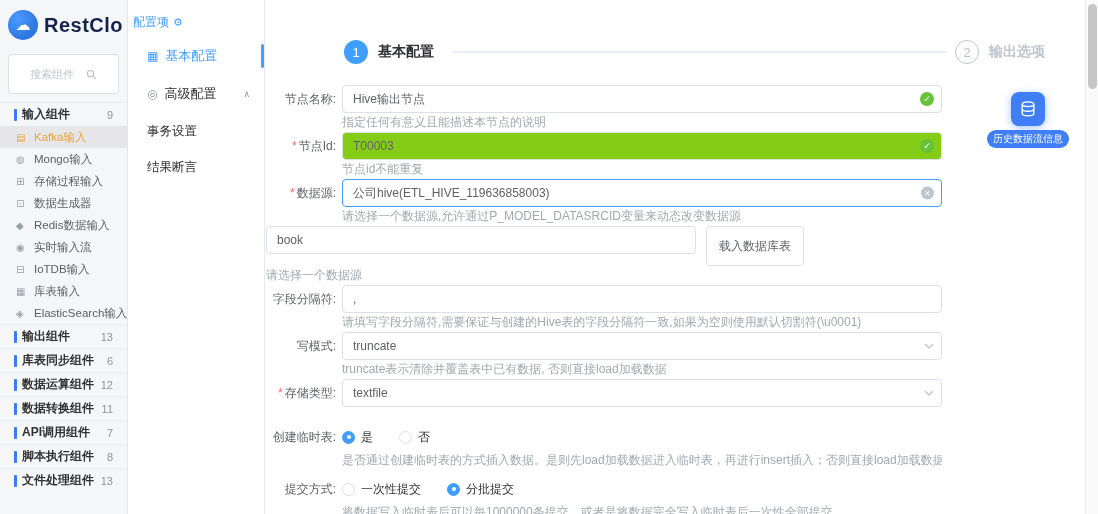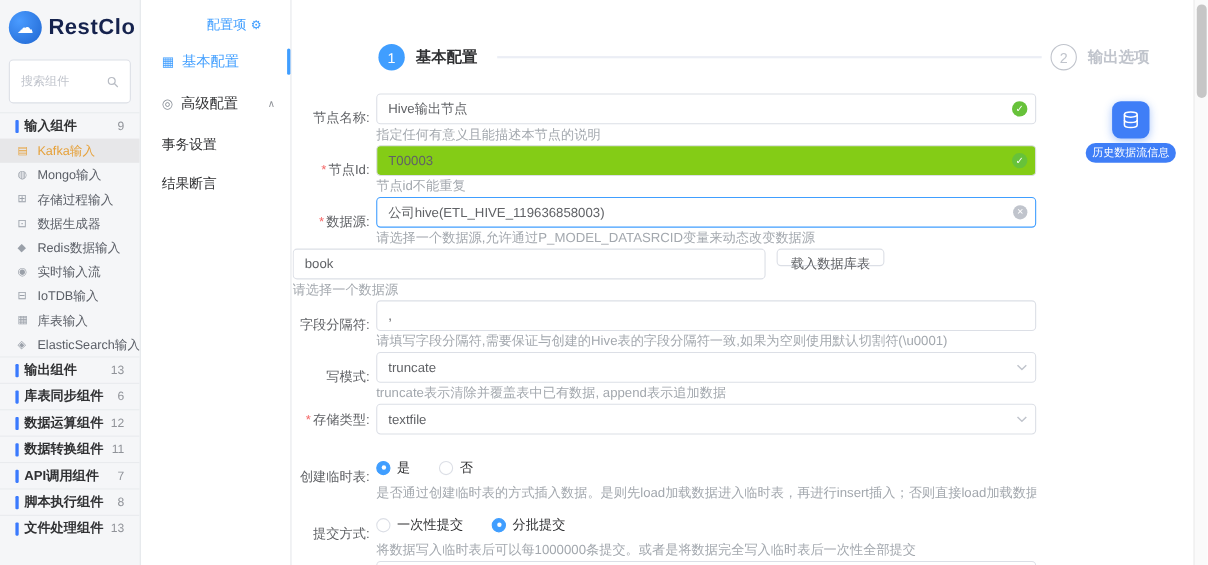--- a/index.html
+++ b/index.html
@@ -5,70 +5,70 @@
   *{box-sizing:border-box;margin:0;padding:0;}
   html,body{background:#fff;}
   body{font-family:"Liberation Sans","DejaVu Sans",sans-serif;}
   .page{position:relative;width:1098px;height:514px;background:#fff;overflow:hidden;}
 
   
   .sidebar{position:absolute;left:0;top:0;width:128px;height:514px;background:#f5f6f8;border-right:1px solid #e3e6ea;overflow:hidden;}
   .logo{display:flex;align-items:center;gap:6px;height:50px;padding-left:8px;overflow:hidden;}
   .logo-icon{width:30px;height:30px;border-radius:50%;background:radial-gradient(circle at 32% 30%,#4a9bff,#1f66d1);color:#fff;display:flex;align-items:center;justify-content:center;font-size:15px;flex:none;}
   .logo-text{font-size:20px;font-weight:bold;color:#15224d;white-space:nowrap;letter-spacing:.5px;}
-  .search-box{display:flex;align-items:center;margin:4px 8px 8px 8px;height:40px;background:#fff;border:1px solid #dcdfe6;border-radius:4px;padding:0 10px;justify-content:flex-end;}
+  .search-box{display:flex;align-items:center;margin:4px 8px 8px 8px;height:40px;background:#fff;border:1px solid #dcdfe6;border-radius:4px;padding:0 21px;justify-content:flex-end;}
   .search-box input{border:none;outline:none;flex:1;min-width:0;font-size:11px;color:#606266;background:transparent;font-family:inherit;}
   .search-box input::placeholder{color:#c0c4cc;}
   .search-ic{flex:none;display:flex;}
   .side-section{display:flex;align-items:center;height:24px;padding:0 14px;border-top:1px solid #e9ebee;}
   .side-section .bar{width:3px;height:12px;background:#3a7afe;border-radius:1px;margin-right:5px;flex:none;}
   .side-section .s-label{font-size:12px;font-weight:bold;color:#303133;flex:1;white-space:nowrap;overflow:hidden;}
   .side-section .s-count{font-size:11px;color:#909399;margin-left:4px;}
   .side-item{display:flex;align-items:center;height:22px;padding-left:16px;font-size:11.5px;color:#5a5e66;white-space:nowrap;overflow:hidden;cursor:pointer;}
   .side-item .i-icon{width:13px;margin-right:5px;color:#9aa0a9;font-size:10px;flex:none;}
   .side-item.selected{background:#e7e7e9;color:#e6a23c;}
   .side-item.selected .i-icon{color:#e6a23c;}
 
   
   .cfg{position:absolute;left:129px;top:0;width:136px;height:514px;background:#fff;border-right:1px solid #e6e8eb;}
-  .cfg-title{display:flex;align-items:center;gap:4px;padding:14px 0 6px 20px;font-size:12px;color:#409eff;margin-left:39px;}
+  .cfg-title{display:flex;align-items:center;gap:4px;padding:14px 0 6px 4px;font-size:12px;color:#409eff;}
   .cfg-title .gear{font-size:11px;color:#409eff;cursor:pointer;}
   .cfg-item{position:relative;display:flex;align-items:center;gap:7px;height:38px;padding-left:18px;font-size:13px;color:#303133;cursor:pointer;}
   .cfg-item .c-icon{font-size:12px;color:#8a9099;}
   .cfg-item.active{color:#409eff;}
   .cfg-item.active .c-icon{color:#409eff;}
   .act-bar{position:absolute;right:0;top:7px;bottom:7px;width:3px;background:#409eff;border-radius:2px;}
   .caret{margin-left:auto;margin-right:14px;color:#909399;font-size:9px;}
   .cfg-sub{height:36px;display:flex;align-items:center;padding-left:18px;font-size:12.5px;color:#303133;cursor:pointer;}
 
   
   .main{position:absolute;left:266px;top:0;width:819px;height:514px;background:#fff;overflow:hidden;padding-top:40px;}
   .steps{display:flex;align-items:center;margin:0 30px 0 78px;}
   .step-circle{width:24px;height:24px;border-radius:50%;display:flex;align-items:center;justify-content:center;font-size:13px;flex:none;}
   .sc1{background:#409eff;color:#fff;}
   .sc2{background:#fff;border:1px solid #c0c4cc;color:#c0c4cc;}
   .step-label{margin:0 10px;font-size:14px;font-weight:bold;color:#303133;white-space:nowrap;}
   .sl2{color:#c0c4cc;font-weight:bold;}
   .step-line{flex:1;height:2px;background:#ebeef5;margin:0 8px;}
 
   .form{margin-top:21px;}
-  .frow{display:flex;margin-bottom:3px;align-items:center;}
+  .frow{display:flex;margin-bottom:3px;}
   .flabel{width:76px;flex:none;text-align:right;font-size:12px;color:#606266;line-height:28px;padding-right:6px;white-space:nowrap;}
   .req{color:#f56c6c;margin-right:2px;}
   .fbody{width:600px;}
   .ctrl{position:relative;height:28px;}
   .inp{width:100%;height:28px;border:1px solid #dcdfe6;border-radius:4px;padding:0 26px 0 10px;font-size:12px;color:#606266;outline:none;background:#fff;font-family:inherit;}
   .inp.disabled{background:#84cc16;}
   .inp.focus{border-color:#409eff;}
   .suffix{position:absolute;right:8px;top:50%;transform:translateY(-50%);display:flex;align-items:center;}
   .ok-badge{width:14px;height:14px;border-radius:50%;background:#67c23a;color:#fff;font-size:9px;display:flex;align-items:center;justify-content:center;}
   .clear-badge{width:13px;height:13px;border-radius:50%;background:#c0c4cc;color:#fff;font-size:10px;line-height:1;display:flex;align-items:center;justify-content:center;cursor:pointer;}
   .fhelp{font-size:12px;color:#a3a8ae;line-height:14px;margin-top:2px;white-space:nowrap;overflow:hidden;}
   .ctrl.short{width:430px;display:inline-block;vertical-align:top;}
-  .load-btn{display:inline-block;height:16px;margin-left:10px;padding:0 12px;border:1px solid #dcdfe6;border-radius:4px;background:#fff;font-size:12px;color:#606266;line-height:26px;vertical-align:top;cursor:pointer;white-space:nowrap;}
+  .load-btn{display:inline-block;height:40px;margin-left:10px;padding:0 12px;border:1px solid #dcdfe6;border-radius:4px;background:#fff;font-size:12px;color:#606266;line-height:26px;vertical-align:top;cursor:pointer;white-space:nowrap;}
   .row-gap16{margin-bottom:16px;}
   .row-gap10{margin-bottom:8px;}
   .radio-line{display:flex;align-items:center;height:28px;gap:26px;}
   .radio-opt{display:flex;align-items:center;gap:6px;font-size:12px;color:#303133;cursor:pointer;}
   .rdot{width:13px;height:13px;border-radius:50%;border:1px solid #dcdfe6;background:#fff;flex:none;position:relative;}
   .rdot.on{border-color:#409eff;background:#409eff;}
   .rdot.on::after{content:"";position:absolute;left:50%;top:50%;width:4px;height:4px;background:#fff;border-radius:50%;transform:translate(-50%,-50%);}
 
   
   .float-widget{position:absolute;right:16px;top:92px;text-align:center;cursor:pointer;}
@@ -278,21 +278,21 @@
         <div class="flabel"><span>写模式:</span></div>
         <div class="fbody">
           <div class="ctrl">
             <input class="inp" readonly="" value="truncate" style="">
             <span class="suffix">
                 <svg width="10" height="6" viewBox="0 0 10 6">
                   <path d="M1 1l4 4 4-4" fill="none" stroke="#c0c4cc" stroke-width="1.3"></path>
                 </svg>
               </span>
           </div>
-          <div class="fhelp">truncate表示清除并覆盖表中已有数据, append表示追加数据</div>
+          <div class="fhelp">truncate表示清除并覆盖表中已有数据, 否则直接load加载数据</div>
         </div>
       </div>
 
       <div class="frow row-gap16">
         <div class="flabel"><span class="req">*</span><span>存储类型:</span></div>
         <div class="fbody">
           <div class="ctrl">
             <input class="inp" readonly="" value="textfile" style="">
             <span class="suffix">
                 <svg width="10" height="6" viewBox="0 0 10 6">

